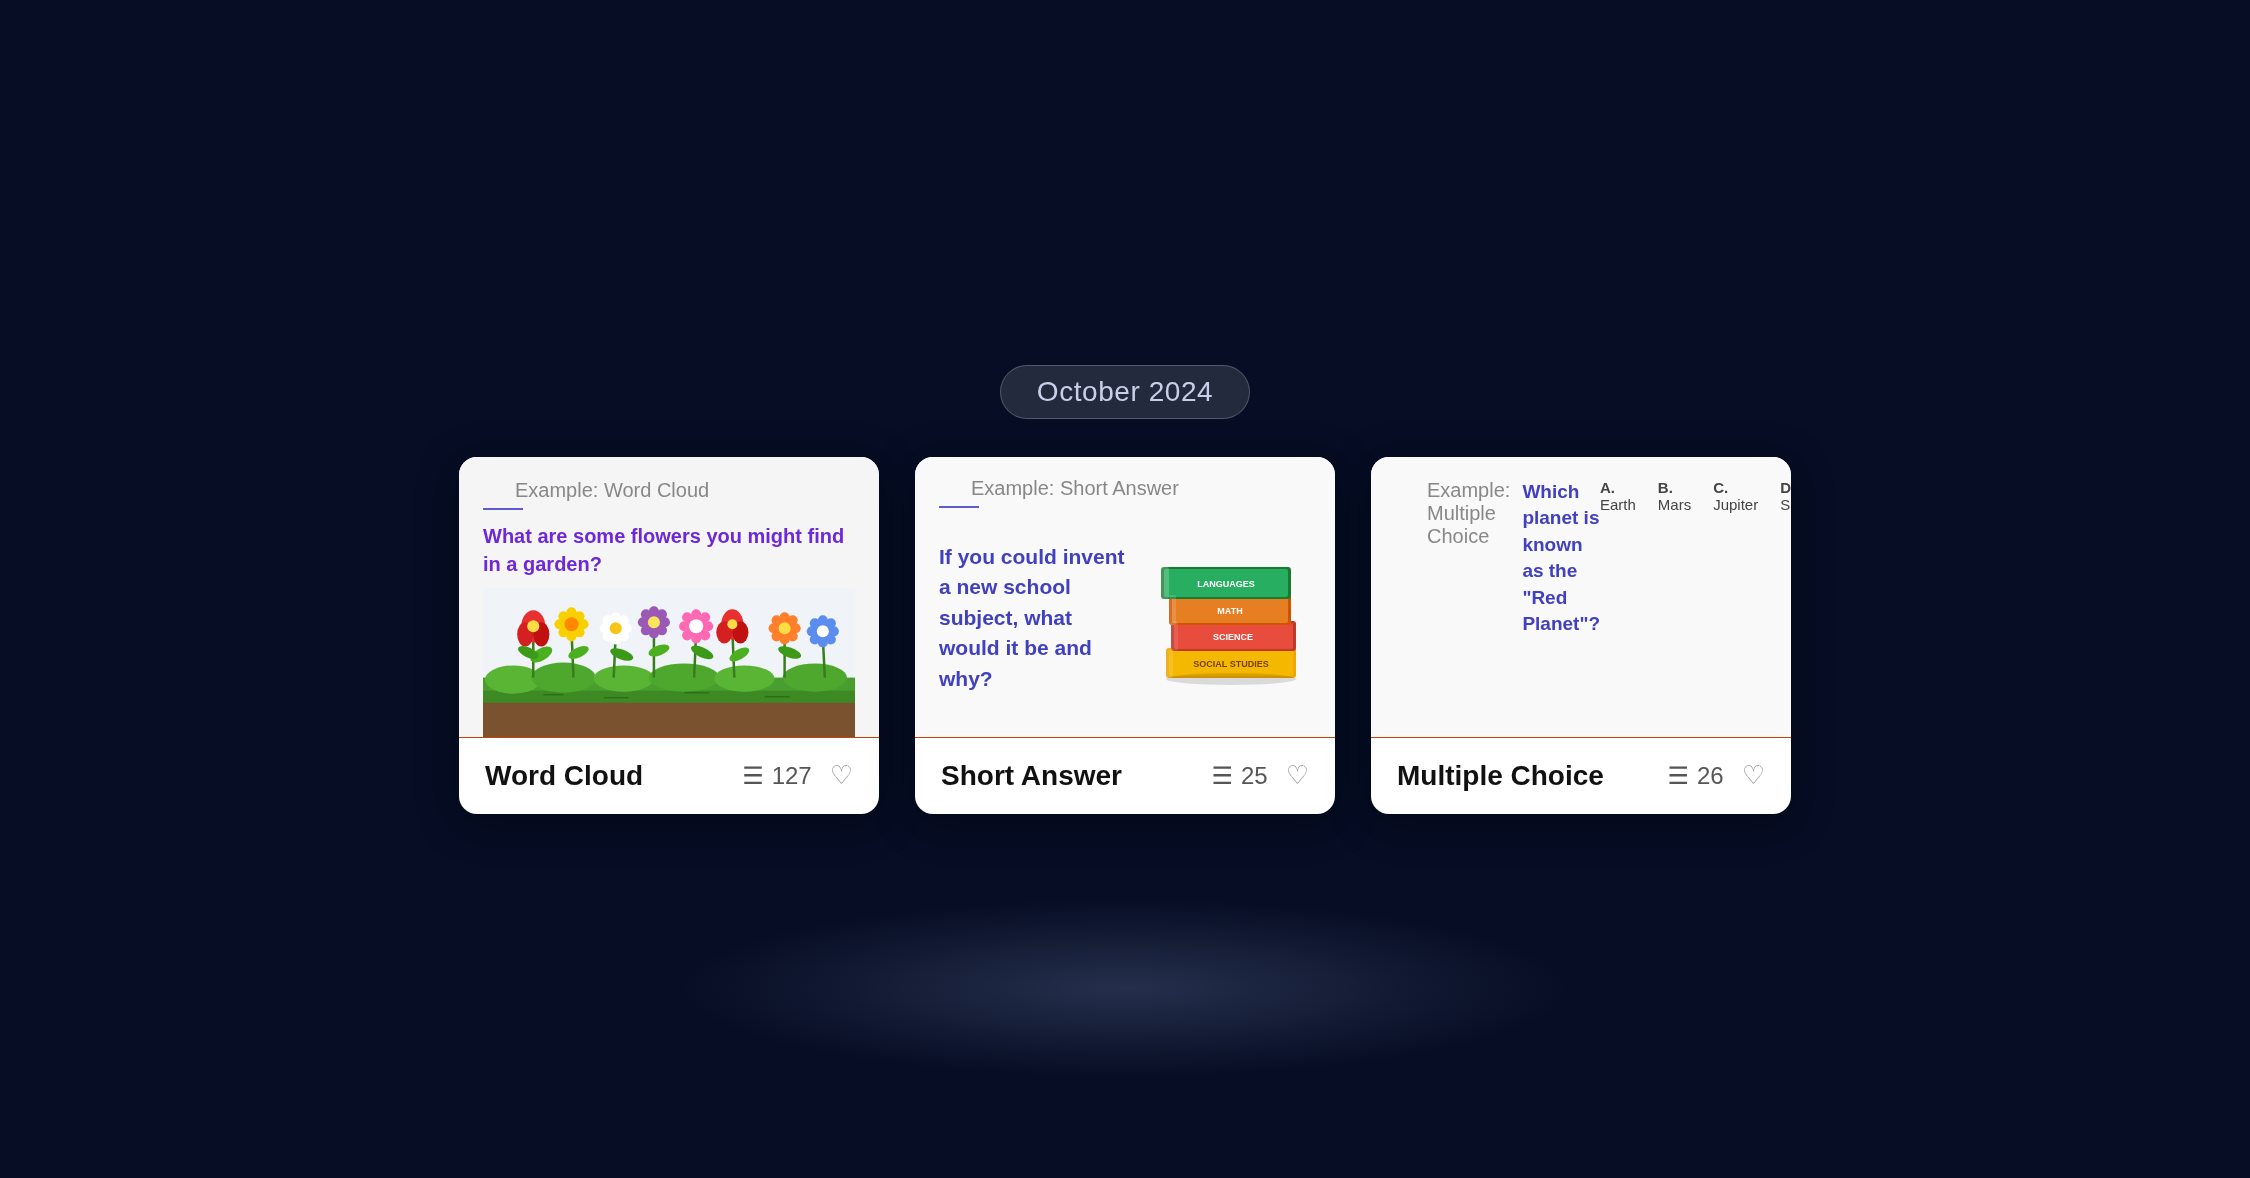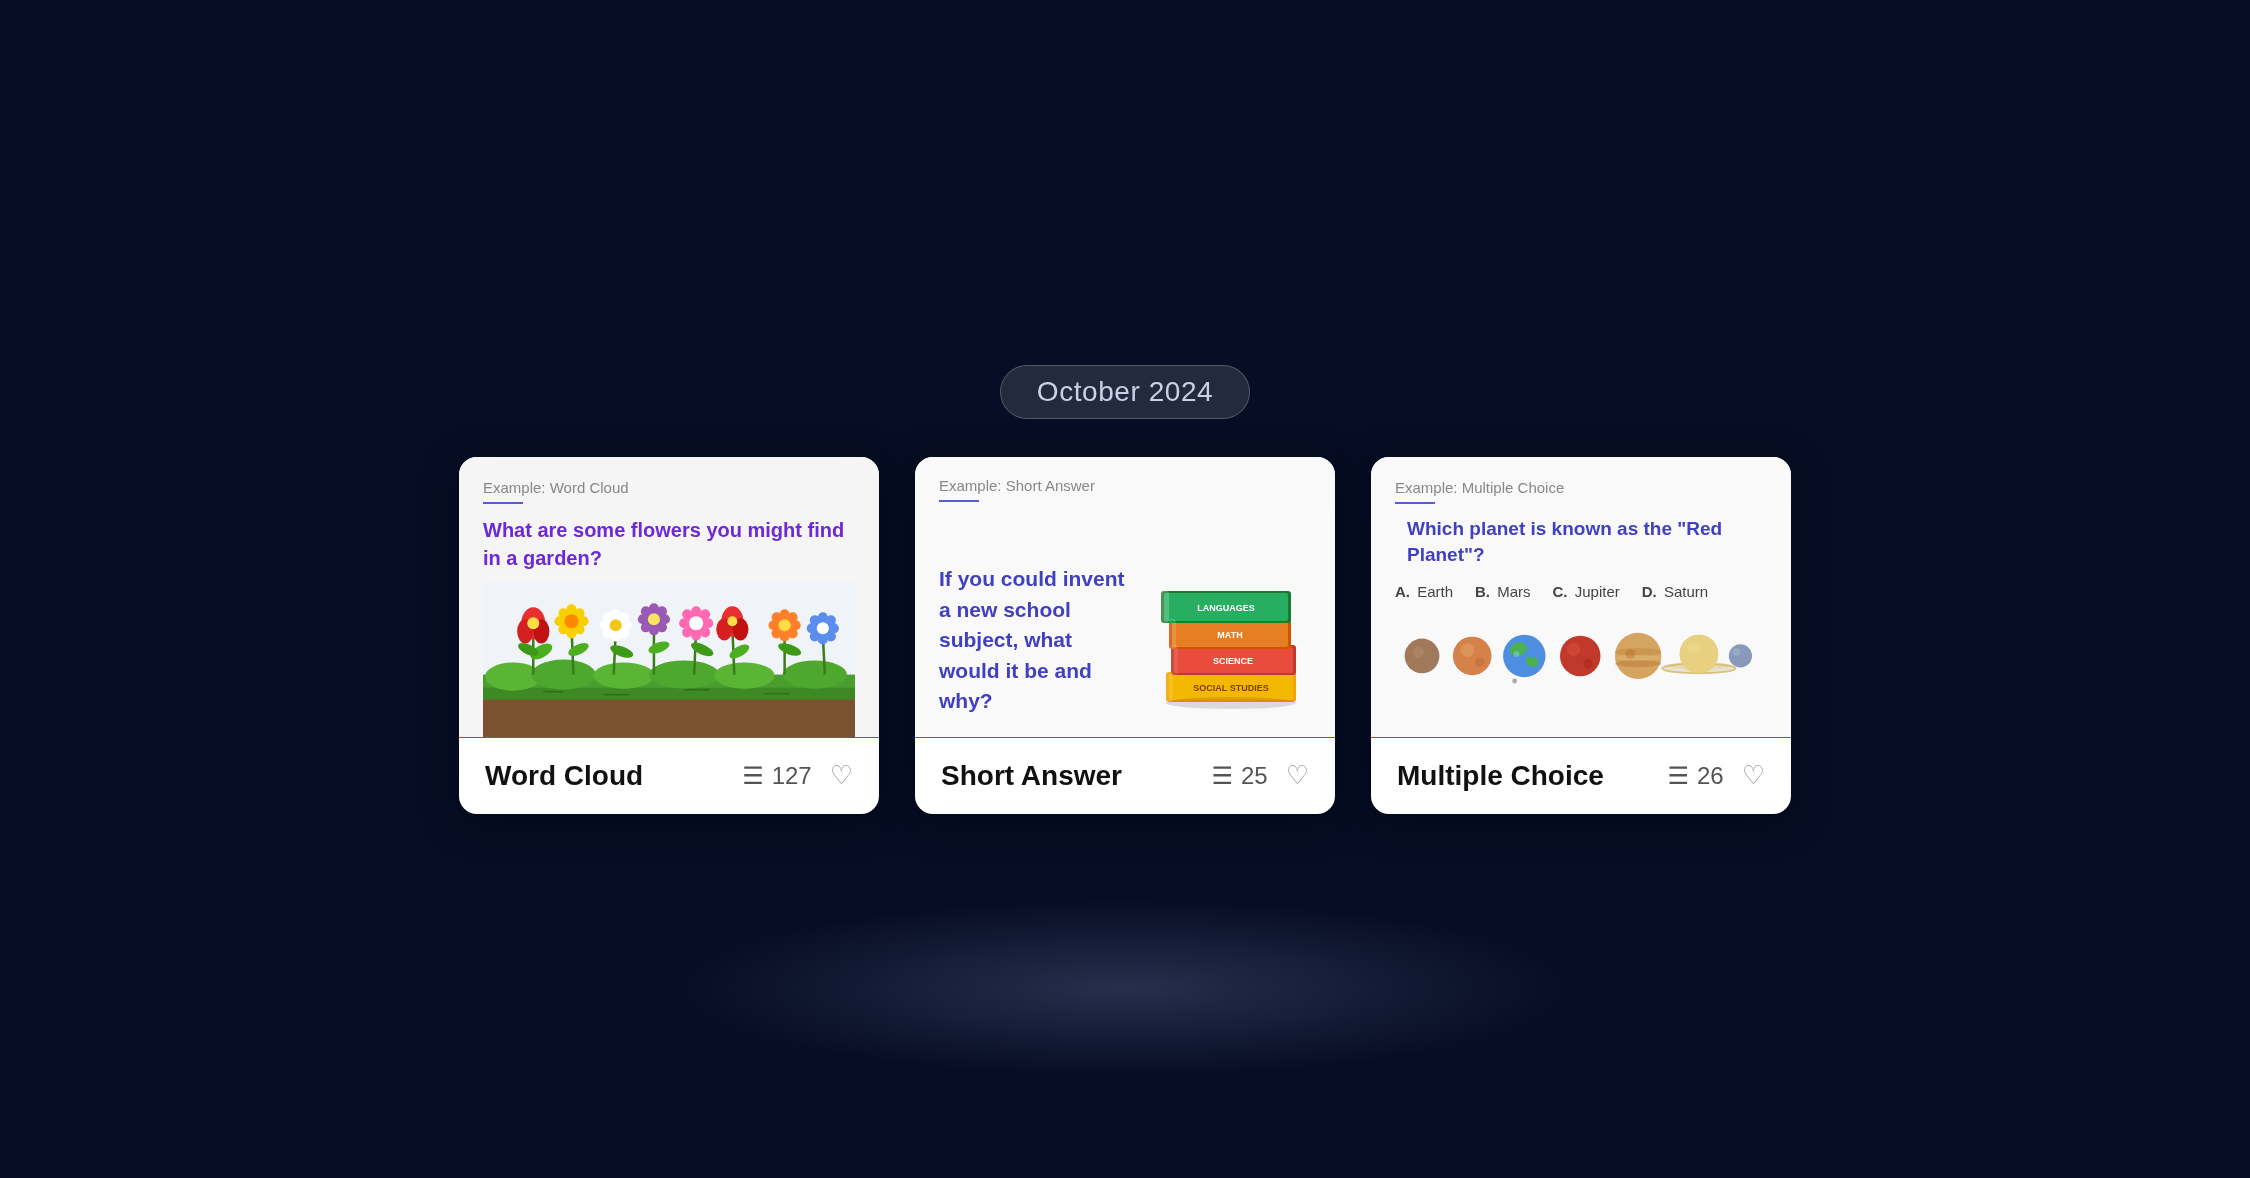--- a/index.html
+++ b/index.html
@@ -106,24 +106,25 @@
 
     
     .wc-preview {
       background: #f5f5f5;
       padding: 22px 24px 0 24px;
       display: flex;
       flex-direction: column;
     }
 
     .example-label {
-      font-size: 15px;
+      font-size: 20px;
       color: #888;
       font-weight: 500;
       margin-bottom: 6px;
+      margin-left: 32px;
     }
 
     .example-label-underline {
       width: 40px;
       height: 2px;
       background: #5b5bd6;
       margin-bottom: 12px;
     }
 
     .wc-question {
@@ -146,21 +147,21 @@
     .sa-preview {
       background: #f9f9f9;
       padding: 20px 24px;
       display: flex;
       flex-direction: column;
       height: 280px;
     }
 
     .sa-content {
       display: flex;
-      align-items: flex-end;
+      align-items: center;
       gap: 16px;
       flex: 1;
     }
 
     .sa-question {
       font-size: 21px;
       font-weight: 600;
       color: #4040c0;
       line-height: 1.45;
       flex: 1;
@@ -170,21 +171,20 @@
       width: 160px;
       height: 150px;
       flex-shrink: 0;
     }
 
     
     .mc-preview {
       background: #f9f9f9;
       padding: 22px 39px 12px 24px;
       display: flex;
-      flex-direction: column;
       height: 280px;
     }
 
     .mc-question {
       font-size: 19px;
       font-weight: 600;
       color: #4040c0;
       line-height: 1.4;
       margin-bottom: 14px;
       margin-left: 12px;

